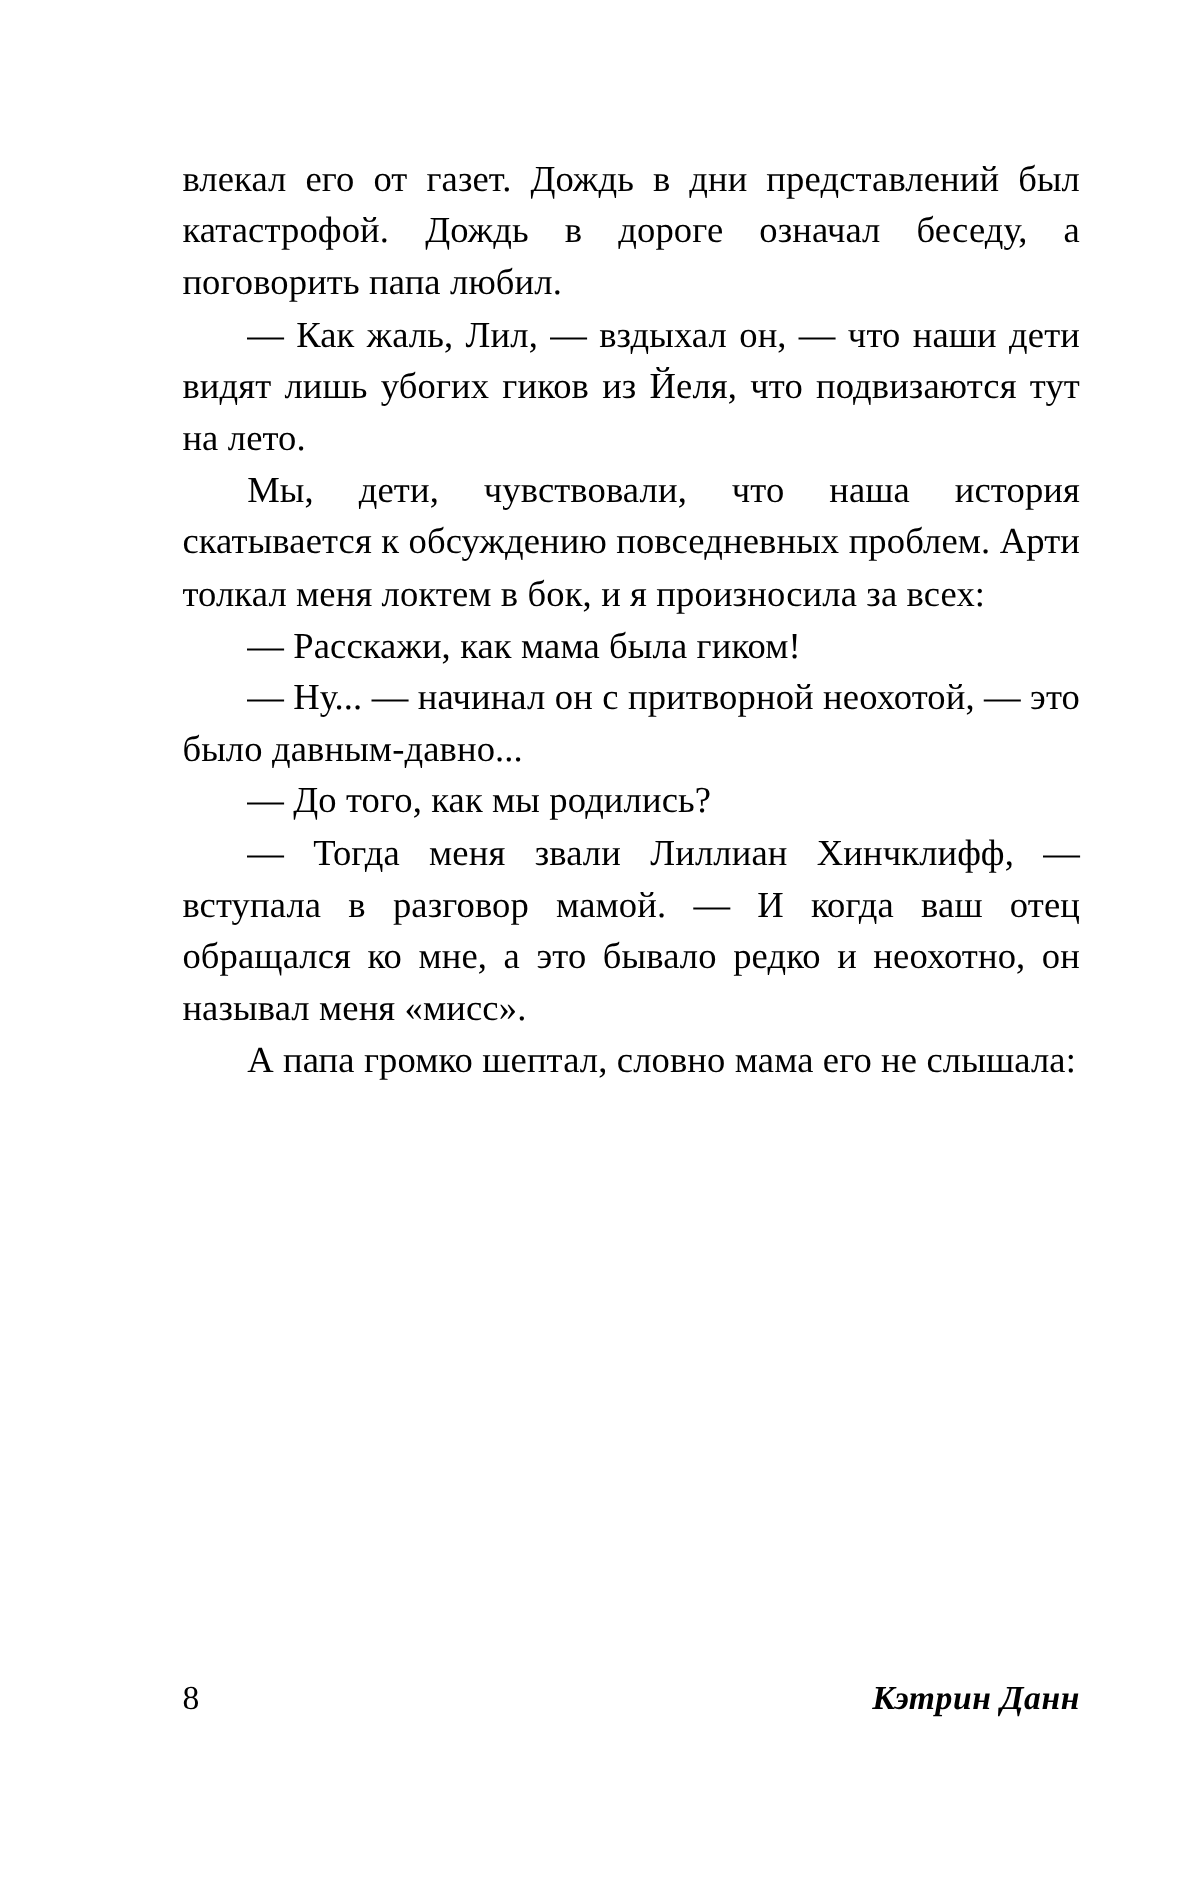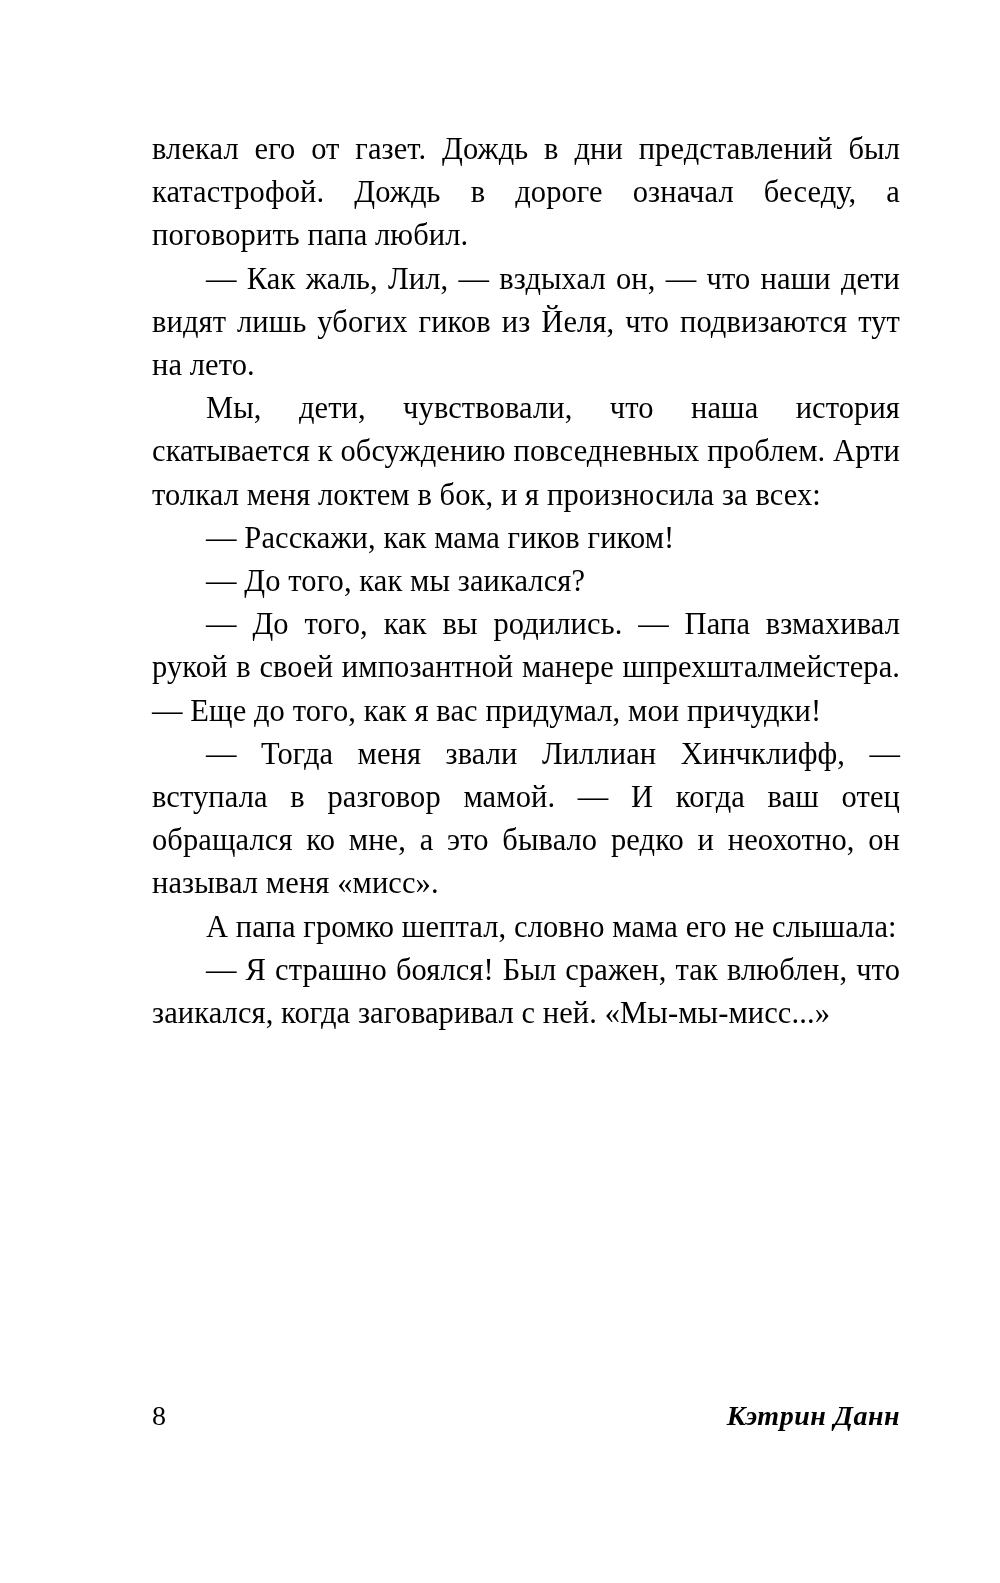--- a/index.html
+++ b/index.html
@@ -60,26 +60,25 @@
 </style>
 </head>
 <body>
 
 <div class="page">
 
   <div class="text-block">
     <p class="para">влекал его от газет. Дождь в дни представлений был катастрофой. Дождь в дороге означал беседу, а поговорить папа любил.</p>
     <p class="para indent">— Как жаль, Лил, — вздыхал он, — что наши дети видят лишь убогих гиков из Йеля, что подвизаются тут на лето.</p>
     <p class="para indent">Мы, дети, чувствовали, что наша история скатывается к обсуждению повседневных проблем. Арти толкал меня локтем в бок, и я произносила за всех:</p>
-    <p class="para indent">— Расскажи, как мама гиков гиком!</p>
-    <p class="para indent">— До того, как мы заикался?</p>
-    <p class="para indent">— До того, как вы родились. — Папа взмахивал рукой в своей импозантной манере шпрехшталмейстера. — Еще до того, как я вас придумал, мои причудки!</p>
+    <p class="para indent">— Расскажи, как мама была гиком!</p>
+    <p class="para indent">— Ну... — начинал он с притворной неохотой, — это было давным-давно...</p>
+    <p class="para indent">— До того, как мы родились?</p>
     <p class="para indent">— Тогда меня звали Лиллиан Хинчклифф, — вступала в разговор мамой. — И когда ваш отец обращался ко мне, а это бывало редко и неохотно, он называл меня «мисс».</p>
     <p class="para indent">А папа громко шептал, словно мама его не слышала:</p>
-    <p class="para indent">— Я страшно боялся! Был сражен, так влюблен, что заикался, когда заговаривал с ней. «Мы-мы-мисс...»</p>
   </div>
 
   <div class="footer">
     <span class="page-number">8</span>
     <span class="author-name">Кэтрин Данн</span>
   </div>
 
 </div>
 
 </body></html>

